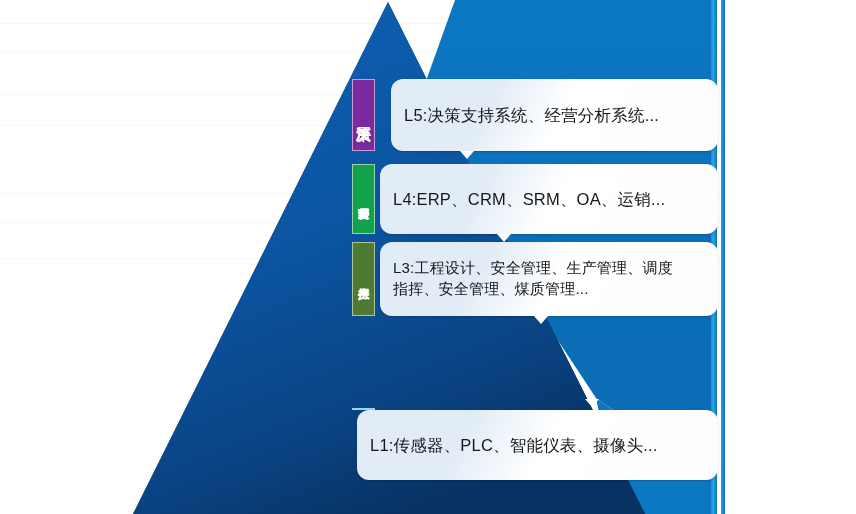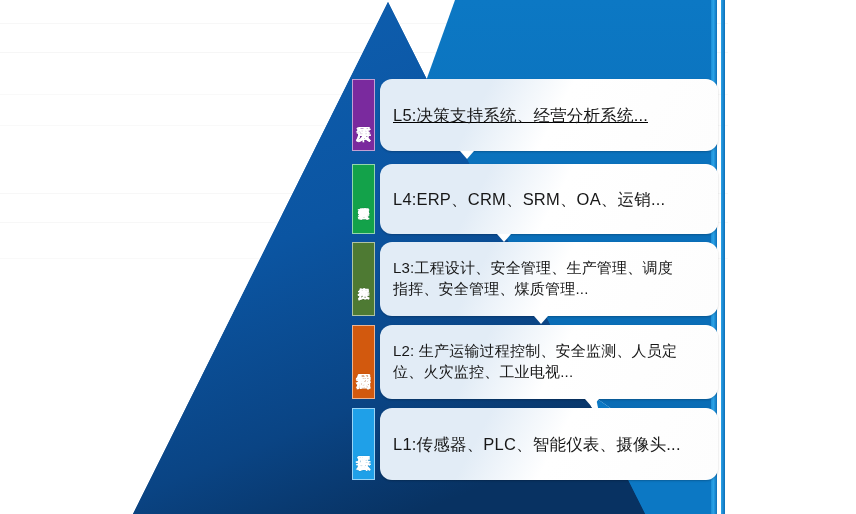--- a/index.html
+++ b/index.html
@@ -185,21 +185,21 @@
     </defs>
     <polygon points="388,2 645,514 133,514 167,446" fill="url(#pyrGrad)"></polygon>
     <polygon points="388,2 645,514 133,514" fill="url(#pyrGrad)"></polygon>
   </svg>
 
   <div class="rail" style="left:711px;"></div>
   <div class="rail" style="left:721px;width:4px;background:linear-gradient(to right,#2ba3e8,#0d6fb8);"></div>
 
   <div class="layer-row" style="left:352px; top:79px; width:366px; height:72px;">
     <div class="layer-tab" style="background:#7A2A9E;">决策层</div>
-    <div class="layer-card" style="margin-left:5px;text-decoration:underline;">
+    <div class="layer-card" style="margin-left:16px;">
       <div class="card-text">L5:决策支持系统、经营分析系统...</div>
     </div>
   </div>
   <div class="notch" style="left:460px; top:151px;"></div>
 
   <div class="layer-row" style="left:352px; top:164px; width:366px; height:70px;">
     <div class="layer-tab small" style="background:#13A24A;">经营管理层</div>
     <div class="layer-card" style="margin-left:5px;">
       <div class="card-text">L4:ERP、CRM、SRM、OA、运销...</div>
     </div>
@@ -210,31 +210,22 @@
     <div class="layer-tab small" style="background:#4E7A33;">生产执行层</div>
     <div class="layer-card two-line" style="margin-left:5px;">
       <div>
         <div class="card-text">L3:工程设计、安全管理、生产管理、调度</div>
         <div class="card-text">指挥、安全管理、煤质管理...</div>
       </div>
     </div>
   </div>
   <div class="notch" style="left:534px; top:316px;"></div>
 
-  <div class="layer-row" style="left:352px; top:325px; width:366px; height:74px;">
-    <div class="layer-tab" style="background:#D2590E;">控制层</div>
-    <div class="layer-card two-line" style="margin-left:5px;">
-      <div>
-        <div class="card-text">L2: 生产运输过程控制、安全监测、人员定</div>
-        <div class="card-text">位、火灾监控、工业电视...</div>
-      </div>
-    </div>
-  </div>
   <div class="notch" style="left:585px; top:399px;"></div>
 
-  <div class="layer-row" style="left:352px; top:408px; width:366px; height:72px;">
+  <div class="layer-row" style="left:352px; top:408px; width:366px; height:72px;flex-direction:column;">
     <div class="layer-tab" style="background:#1FA0E8;">设备层</div>
     <div class="layer-card" style="margin-left:5px;">
       <div class="card-text">L1:传感器、PLC、智能仪表、摄像头...</div>
     </div>
   </div>
 
 </div>
 
 </body></html>

